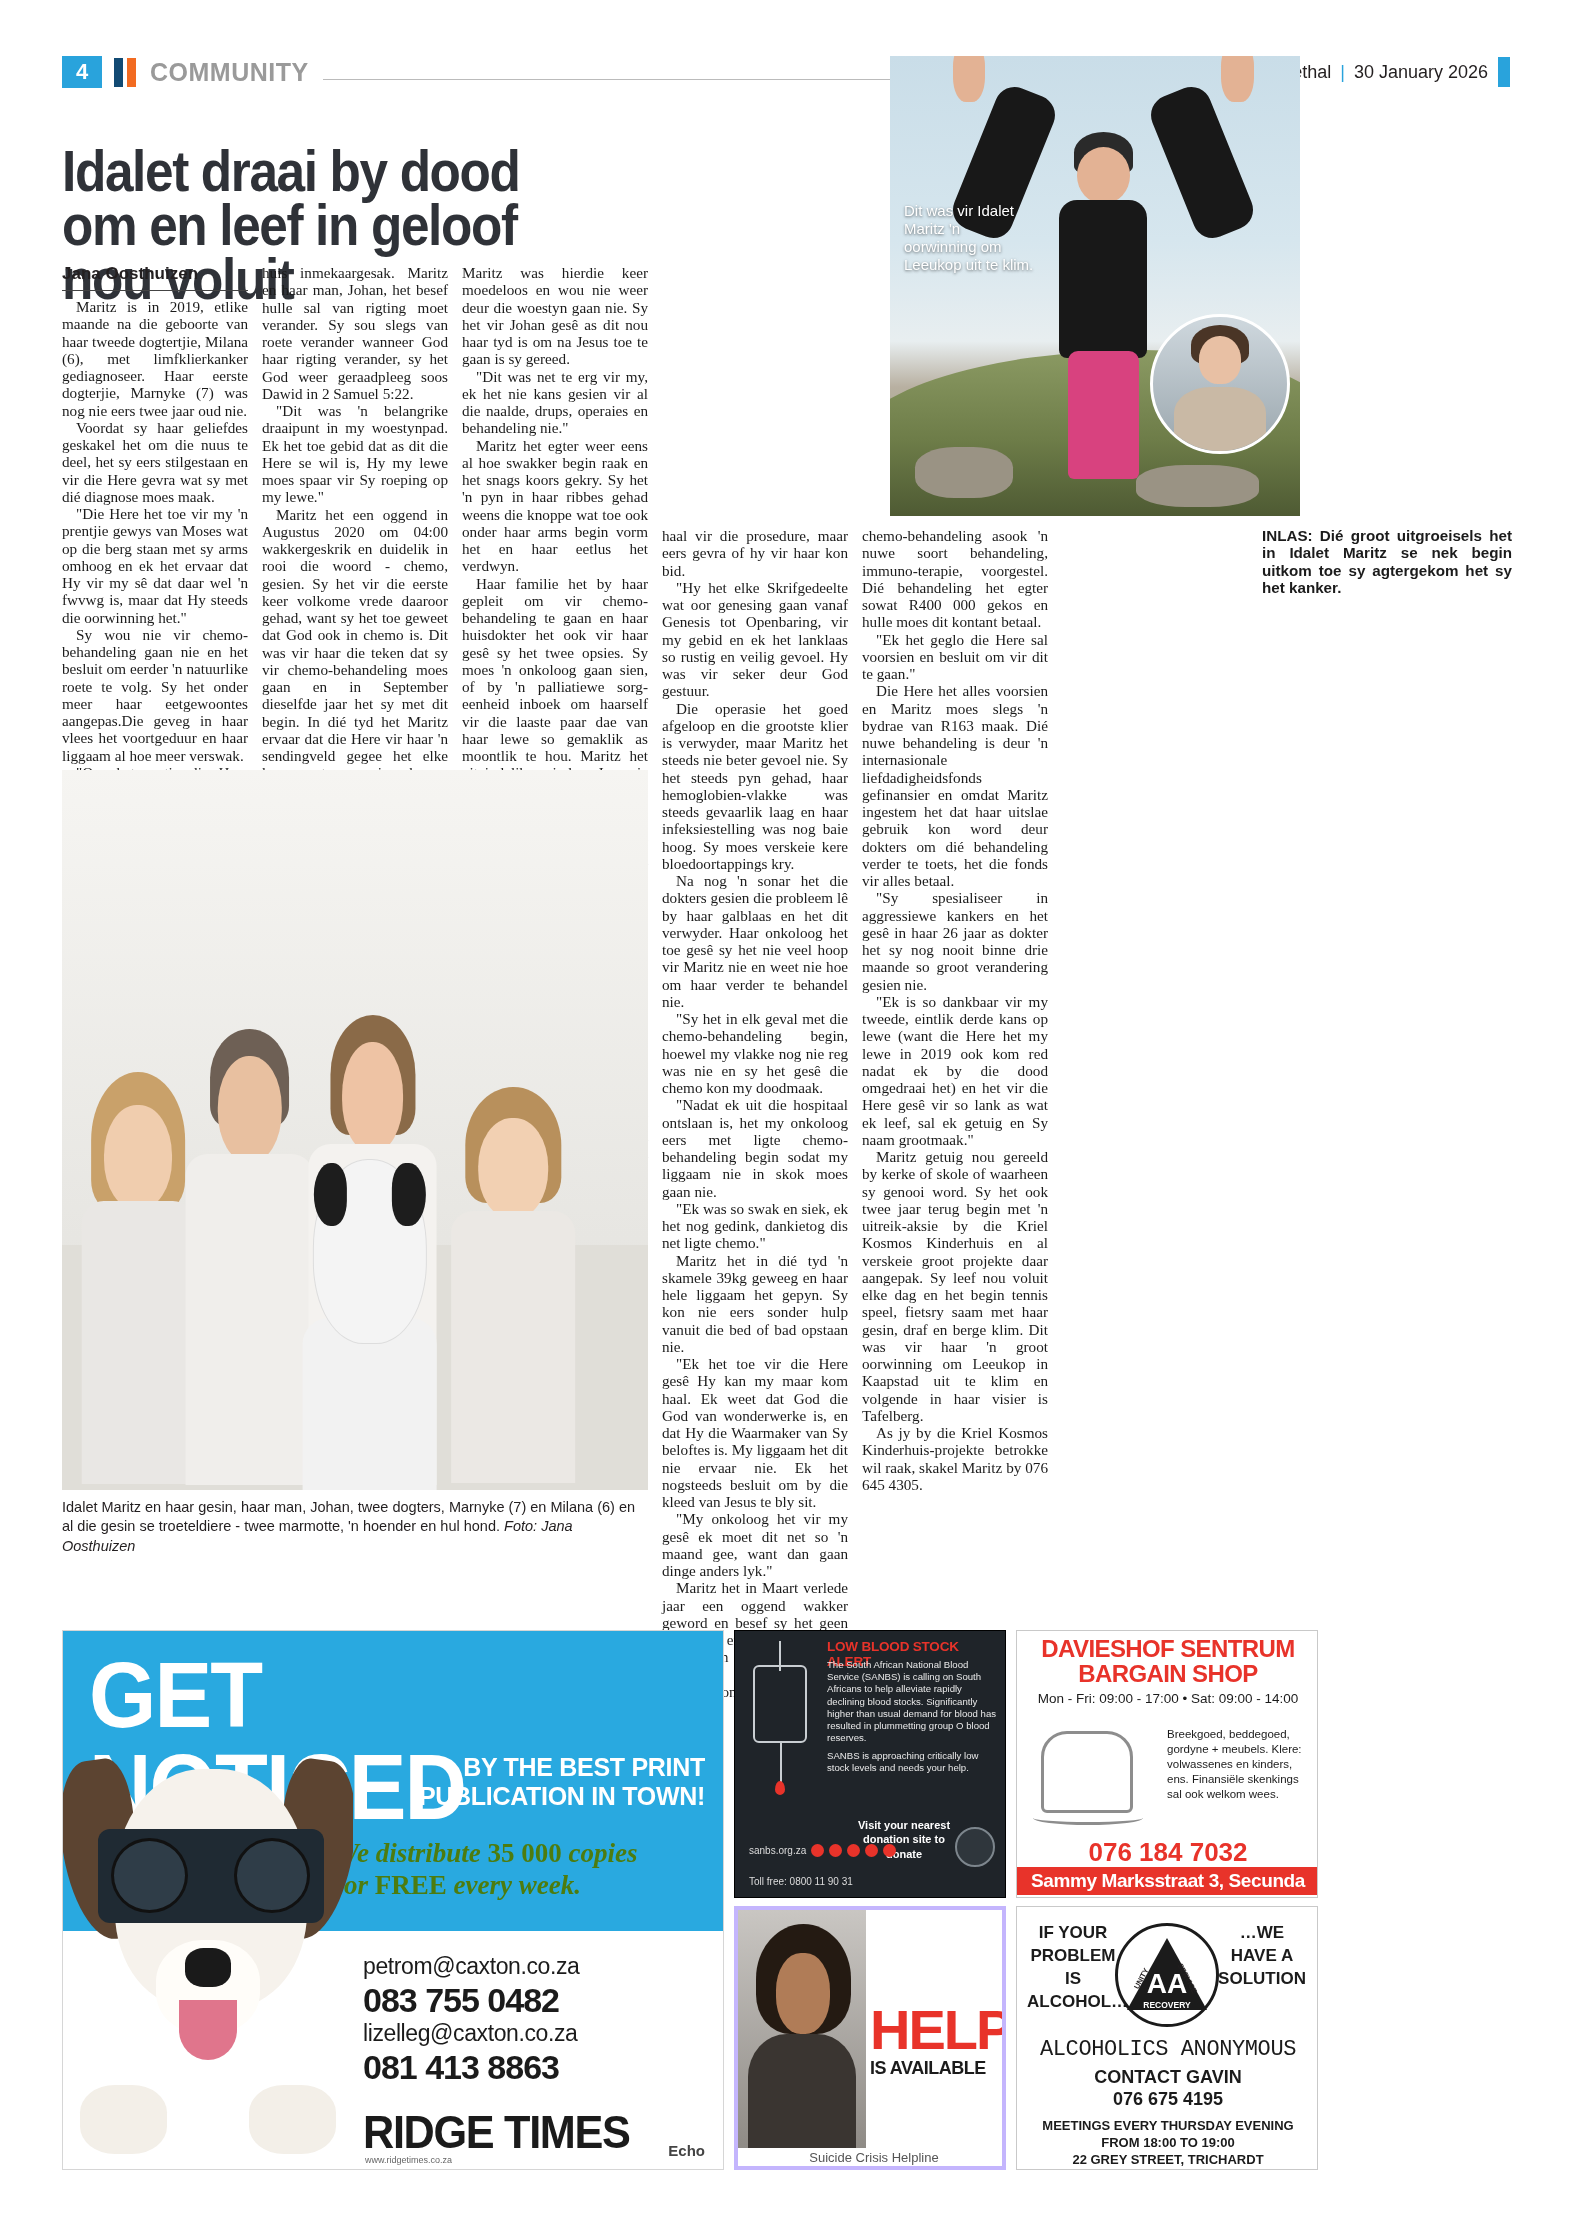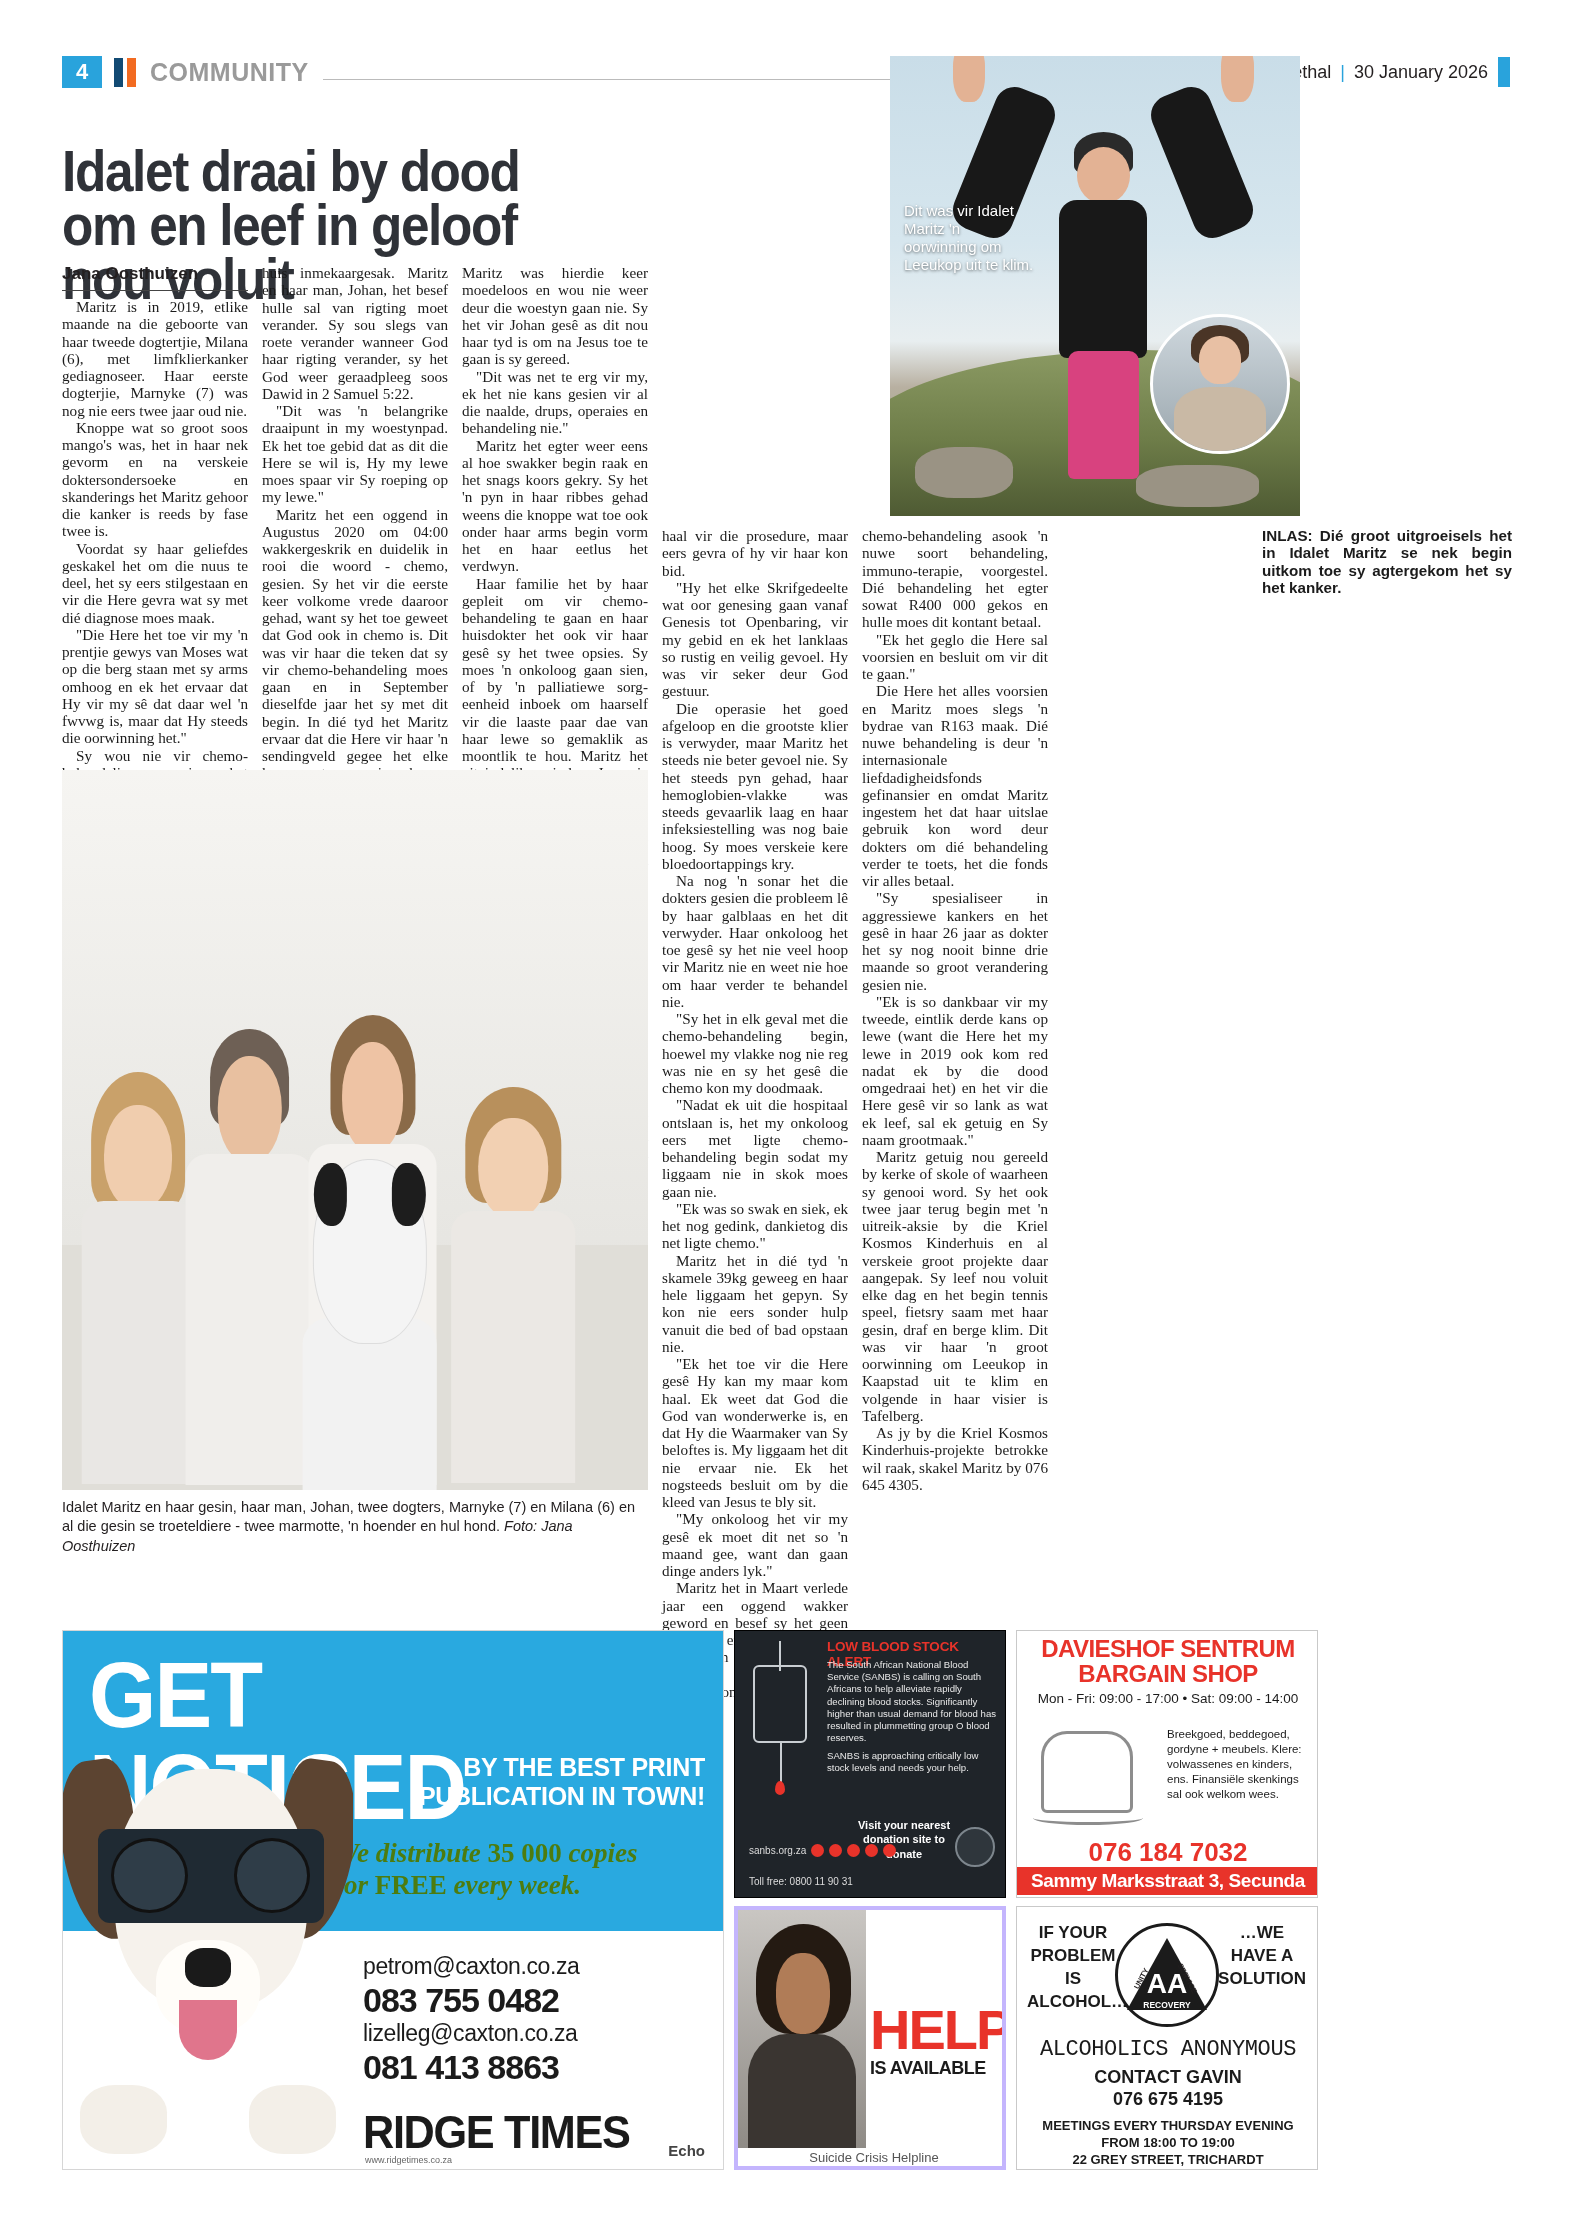--- a/index.html
+++ b/index.html
@@ -407,21 +407,20 @@
     <div class="hero-cap">Dit was vir Idalet Maritz 'n oorwinning om Leeukop uit te klim.</div>
     <div class="hero-inset">
       <div class="hi-body"></div>
       <div class="hi-hair"></div>
       <div class="hi-head"></div>
     </div>
   </div>
 
   <div class="col c1">
     <p>Maritz is in 2019, etlike maande na die geboorte van haar tweede dogtertjie, Milana (6), met limfklierkanker gediagnoseer. Haar eerste dogterjie, Marnyke (7) was nog nie eers twee jaar oud nie.</p>
-    <p>Knoppe wat so groot soos mango's was, het in haar nek gevorm en na verskeie doktersondersoeke en skanderings het Maritz gehoor die kanker is reeds by fase twee is.</p>
     <p>Voordat sy haar geliefdes geskakel het om die nuus te deel, het sy eers stilgestaan en vir die Here gevra wat sy met dié diagnose moes maak.</p>
     <p>"Die Here het toe vir my 'n prentjie gewys van Moses wat op die berg staan met sy arms omhoog en ek het ervaar dat Hy vir my sê dat daar wel 'n fwvwg is, maar dat Hy steeds die oorwinning het."</p>
     <p>Sy wou nie vir chemo-behandeling gaan nie en het besluit om eerder 'n natuurlike roete te volg. Sy het onder meer haar eetgewoontes aangepas.Die geveg in haar vlees het voortgeduur en haar liggaam al hoe meer verswak.</p>
     <p>"Ons het regtig die Here aangeroep met alles in ons. Ek wou nie net vir chemo-behandeling gaan as dit nie in Sy wil is nie."</p>
     <p>Die vergroeisels het haar lugpyp toegedruk en sy het dit net betyds tot by die huis gemaak toe sy een oggend met haar twee dogtertjies in 'n stootwaentjie gaan stap het.</p>
     <p>Sy het by die</p>
   </div>
 
   <div class="col c2">
     <p class="first">huis inmekaargesak. Maritz en haar man, Johan, het besef hulle sal van rigting moet verander. Sy sou slegs van roete verander wanneer God haar rigting verander, sy het God weer geraadpleeg soos Dawid in 2 Samuel 5:22.</p>

